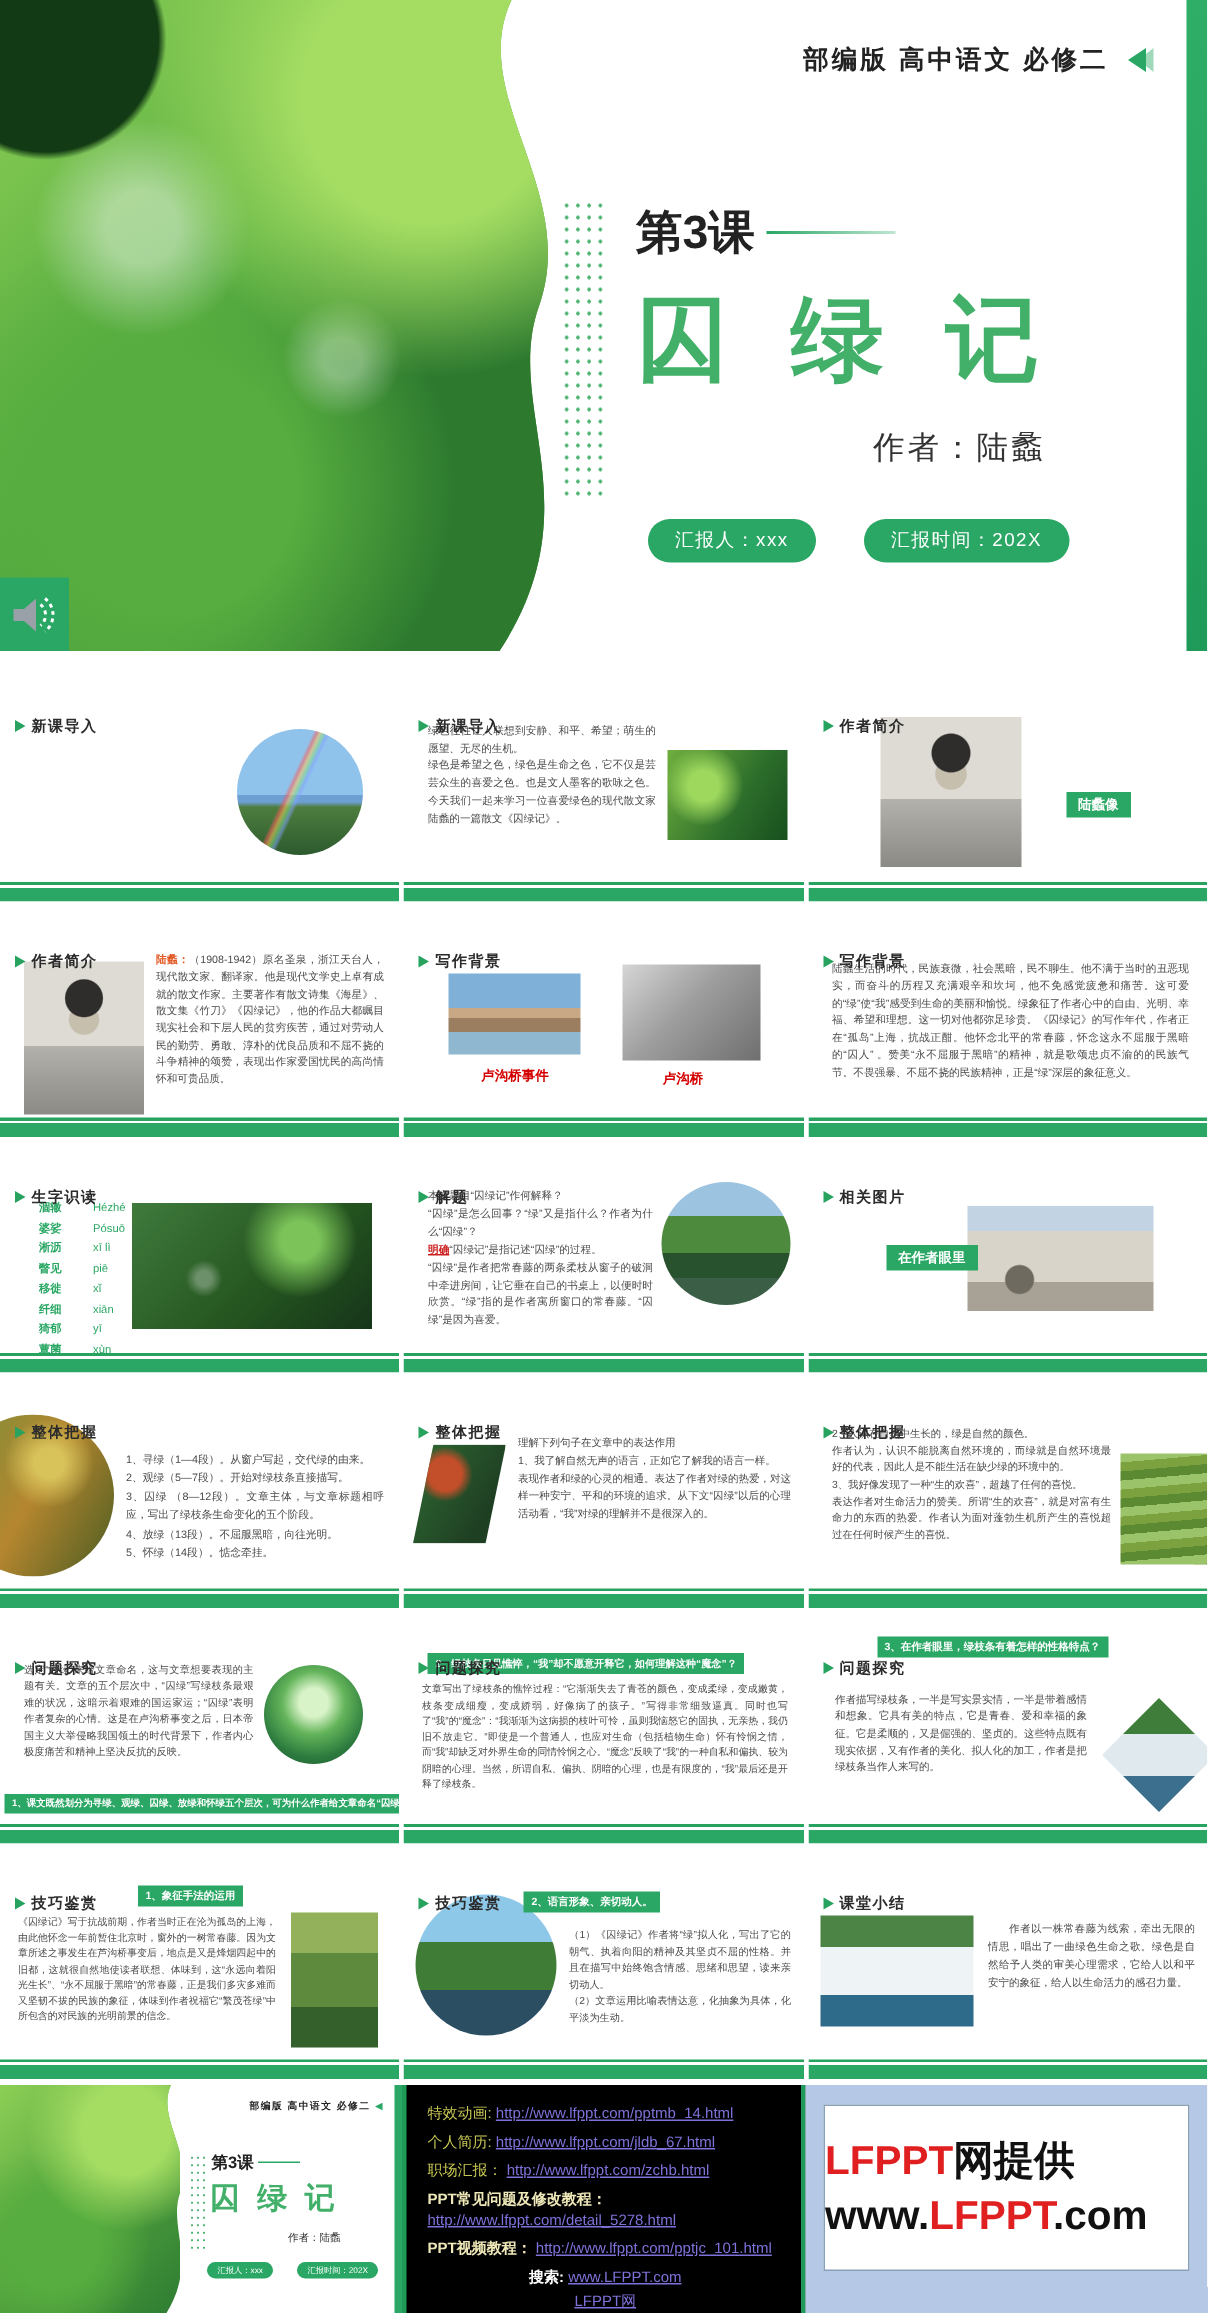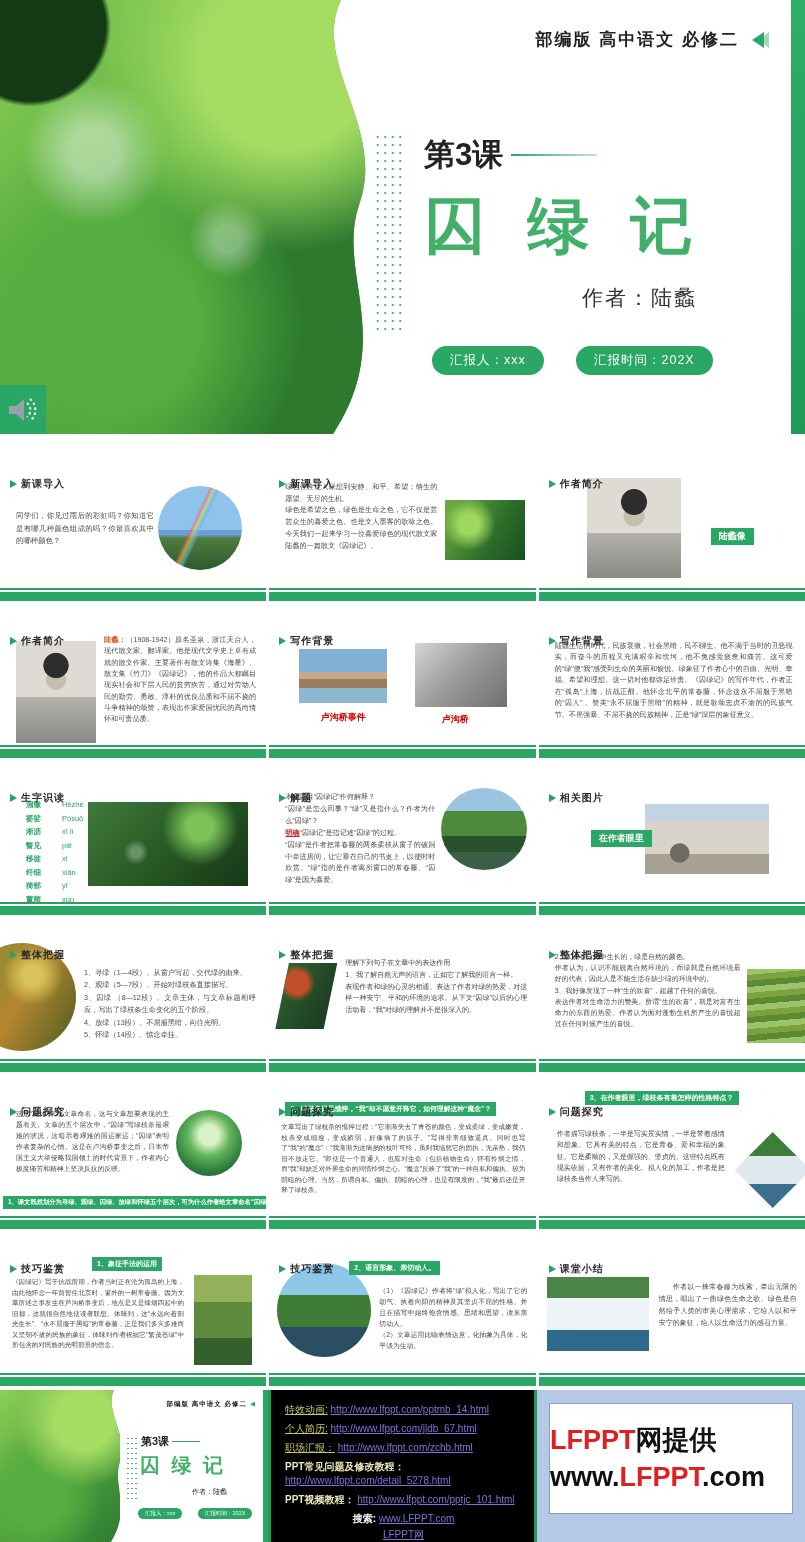--- a/index.html
+++ b/index.html
@@ -79,21 +79,21 @@
   .mini-dots{position:absolute;left:126px;top:46px;width:12px;height:64px;background-image:radial-gradient(#4fb372 .6px,transparent .8px);background-size:4px 5px;}
   .mini-lesson{position:absolute;left:141px;top:44px;display:flex;align-items:center;font-size:11px;font-weight:700;color:#222;}
   .mini-line{display:inline-block;width:28px;height:1px;background:#2aa764;margin-left:3px;}
   .mini-title{position:absolute;left:140px;top:62px;font-size:20px;font-weight:800;color:#43b06a;letter-spacing:3px;white-space:nowrap;}
   .mini-author{position:absolute;left:192px;top:97px;font-size:7px;color:#333;}
   .mini-pill{position:absolute;background:#2aa764;color:#fff;font-size:5.5px;padding:2px 7px;border-radius:8px;white-space:nowrap;}
 
   .blk{position:relative;width:269px;height:152px;background:#000;flex:none;box-sizing:border-box;
     border-left:3px solid #1f9a58;border-right:3px solid #1f9a58;padding:13px 12px 0 14px;font-size:10px;line-height:1.4;}
   .lrow{margin-bottom:5px;white-space:nowrap;}
-  .llab{color:#c8c855;text-decoration:underline;}
+  .llab{color:#c8c855;}
   .lurl{color:#7d72d9;text-decoration:underline;}
   .lbold{color:#efe8b8;font-weight:700;}
   .lsearch{color:#fff;font-weight:700;}
   .center{text-align:center;margin-bottom:2px;}
 
   .promo{position:relative;flex:1;background:#b5c9e6;}
   .promo-card{position:absolute;left:12px;right:12px;top:13px;bottom:28px;background:#fff;border:1px solid #8aa0b8;
     display:flex;flex-direction:column;justify-content:center;font-weight:700;font-size:27px;color:#111;line-height:1.35;}
   .pred{color:#e02020;}
 </style>
@@ -129,21 +129,20 @@
       </svg>
     </div>
   </div>
 
   <div class="row">
     <div class="cell">
       <div class="hd">
           <span class="tri"></span>
           <span class="t">新课导入</span>
         </div>
-      <div class="txt" style="left:16px;top:62px;width:138px">同学们，你见过雨后的彩虹吗？你知道它是有哪几种颜色组成的吗？你最喜欢其中的哪种颜色？</div>
       <div class="ph circ ph-rainbow" style="left:158px;top:38px;width:84px;height:84px"></div>
       <div class="ft"></div>
     </div>
     <div class="cell">
       <div class="hd">
           <span class="tri"></span>
           <span class="t">新课导入</span>
         </div>
       <div class="txt" style="left:16px;top:34px;width:152px;font-size:7.1px;line-height:1.65">绿色往往让人联想到安静、和平、希望；萌生的愿望、无尽的生机。
 绿色是希望之色，绿色是生命之色，它不仅是芸芸众生的喜爱之色。也是文人墨客的歌咏之色。今天我们一起来学习一位喜爱绿色的现代散文家陆蠡的一篇散文《囚绿记》。</div>

